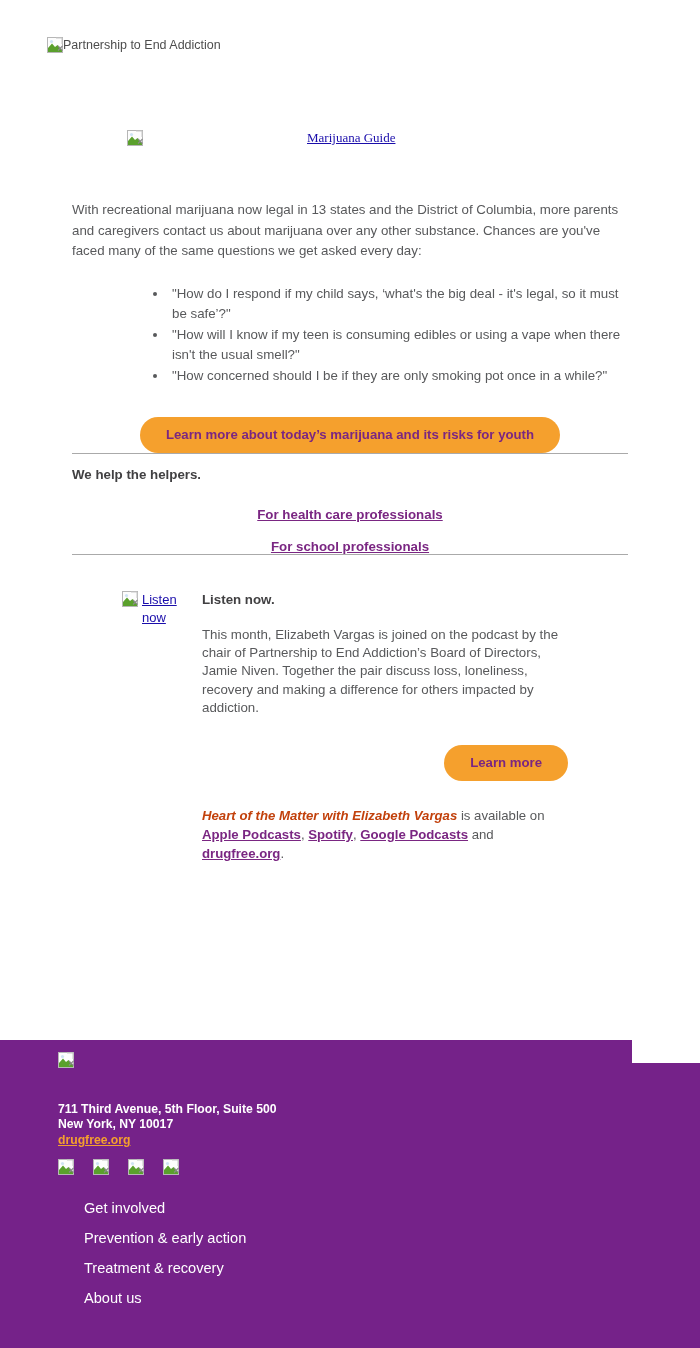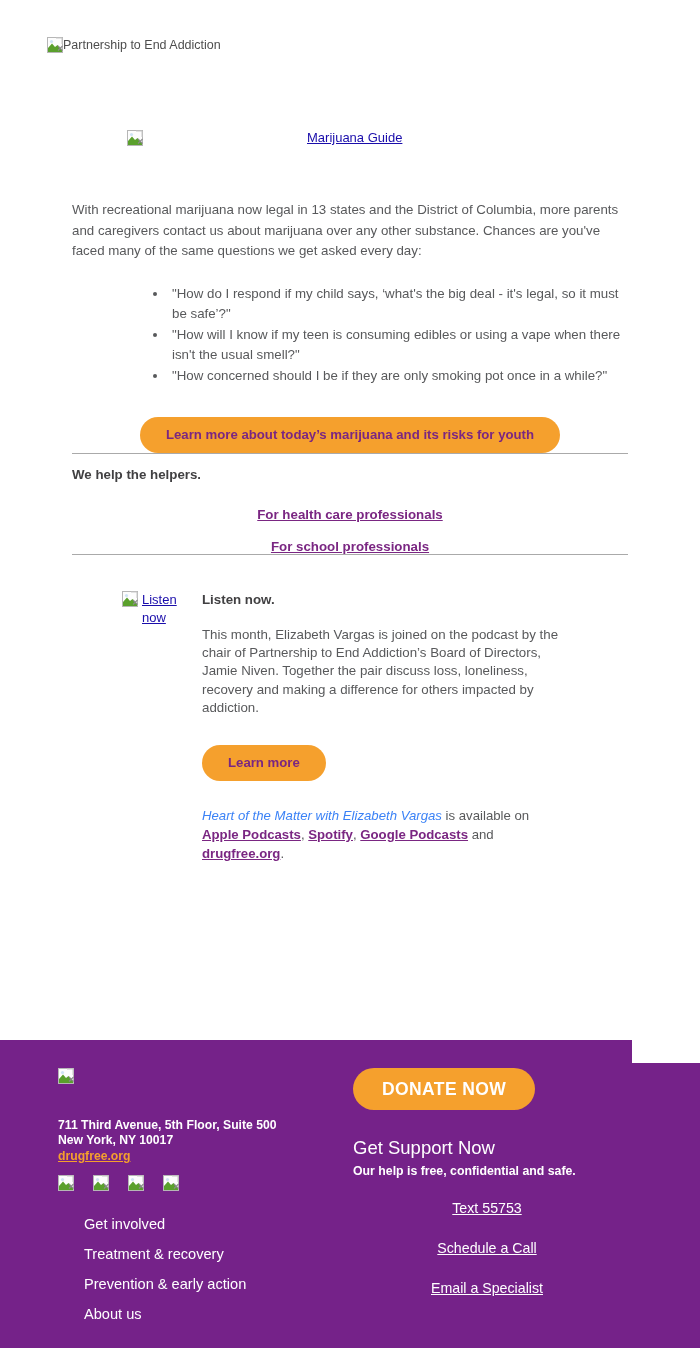--- a/index.html
+++ b/index.html
@@ -45,20 +45,21 @@
   }
 
   
   .hero-row {
     position: absolute;
     left: 127px;
     top: 130px;
     width: 440px;
     display: flex;
     align-items: flex-start;
+    font-family: Liberation Serif, serif;
   }
   .hero-img-wrap { width: 180px; }
   .hero-link {
     font-size: 13px;
     color: #1a0dab;
     text-decoration: underline;
     white-space: nowrap;
   }
 
   
@@ -160,32 +161,32 @@
     color: #414042;
     line-height: 18px;
   }
   .podcast-body {
     margin-top: 17px;
     font-size: 13.3px;
     line-height: 18.2px;
     color: #58595b;
     width: 366px;
   }
-  .podcast-btn-wrap { margin-top: 28px; text-align: left; width: 366px; }
+  .podcast-btn-wrap { margin-top: 28px; text-align: right; width: 366px; }
   .podcast-avail {
     margin-top: 25px;
     font-size: 13.2px;
     line-height: 19px;
     color: #58595b;
     width: 366px;
   }
   .podcast-avail .title {
-    font-weight: normal;
+    font-weight: bold;
     font-style: italic;
-    color: #3b82f6;
+    color: #c2410c;
   }
   .podcast-avail a {
     color: #7a2682;
     font-weight: bold;
     text-decoration: underline;
   }
 
   
   .footer {
     position: absolute;
@@ -199,21 +200,21 @@
     position: absolute;
     right: 0;
     top: 0;
     width: 68px;
     height: 23px;
     background: #ffffff;
   }
   .footer-left {
     position: absolute;
     left: 58px;
-    top: 28px;
+    top: 12px;
     width: 290px;
   }
   .footer-logo { display: block; }
   .footer-addr {
     margin-top: 34px;
     color: #ffffff;
     font-size: 12.2px;
     font-weight: bold;
     line-height: 15px;
   }
@@ -416,30 +417,20 @@
             <path d="M1 11 L5 6.5 L8 10 L10.5 8 L15 13 L15 15 L1 15 Z" fill="#5aa02c"></path>
             <path d="M9 1 L15 1 L15 7" fill="none" stroke="#c7c7c7"></path>
             <circle cx="4.5" cy="4.5" r="1.6" fill="#cfe3f5"></circle>
             <path d="M11 9 L15.5 13.5 M15.5 9 L11 13.5" stroke="#8a8a8a" stroke-width="1.1" fill="none"></path>
           </svg>
       </span>
     </div>
 
     <nav class="footer-nav">
       <a href="#">Get involved</a>
+      <a href="#">Prevention &amp; early action</a>
       <a href="#">Treatment &amp; recovery</a>
-      <a href="#">Prevention &amp; early action</a>
       <a href="#">About us</a>
     </nav>
 
   </div>
 
-  <div class="footer-right">
-    <a href="#" class="donate-btn">DONATE NOW</a>
-    <div class="support-head">Get Support Now</div>
-    <div class="support-sub">Our help is free, confidential and safe.</div>
-    <div class="support-links">
-      <a href="#">Text 55753</a>
-      <div class="sl-gap"><a href="#">Schedule a Call</a></div>
-      <div class="sl-gap"><a href="#">Email a Specialist</a></div>
-    </div>
-  </div>
 </div>
 
 </body></html>

